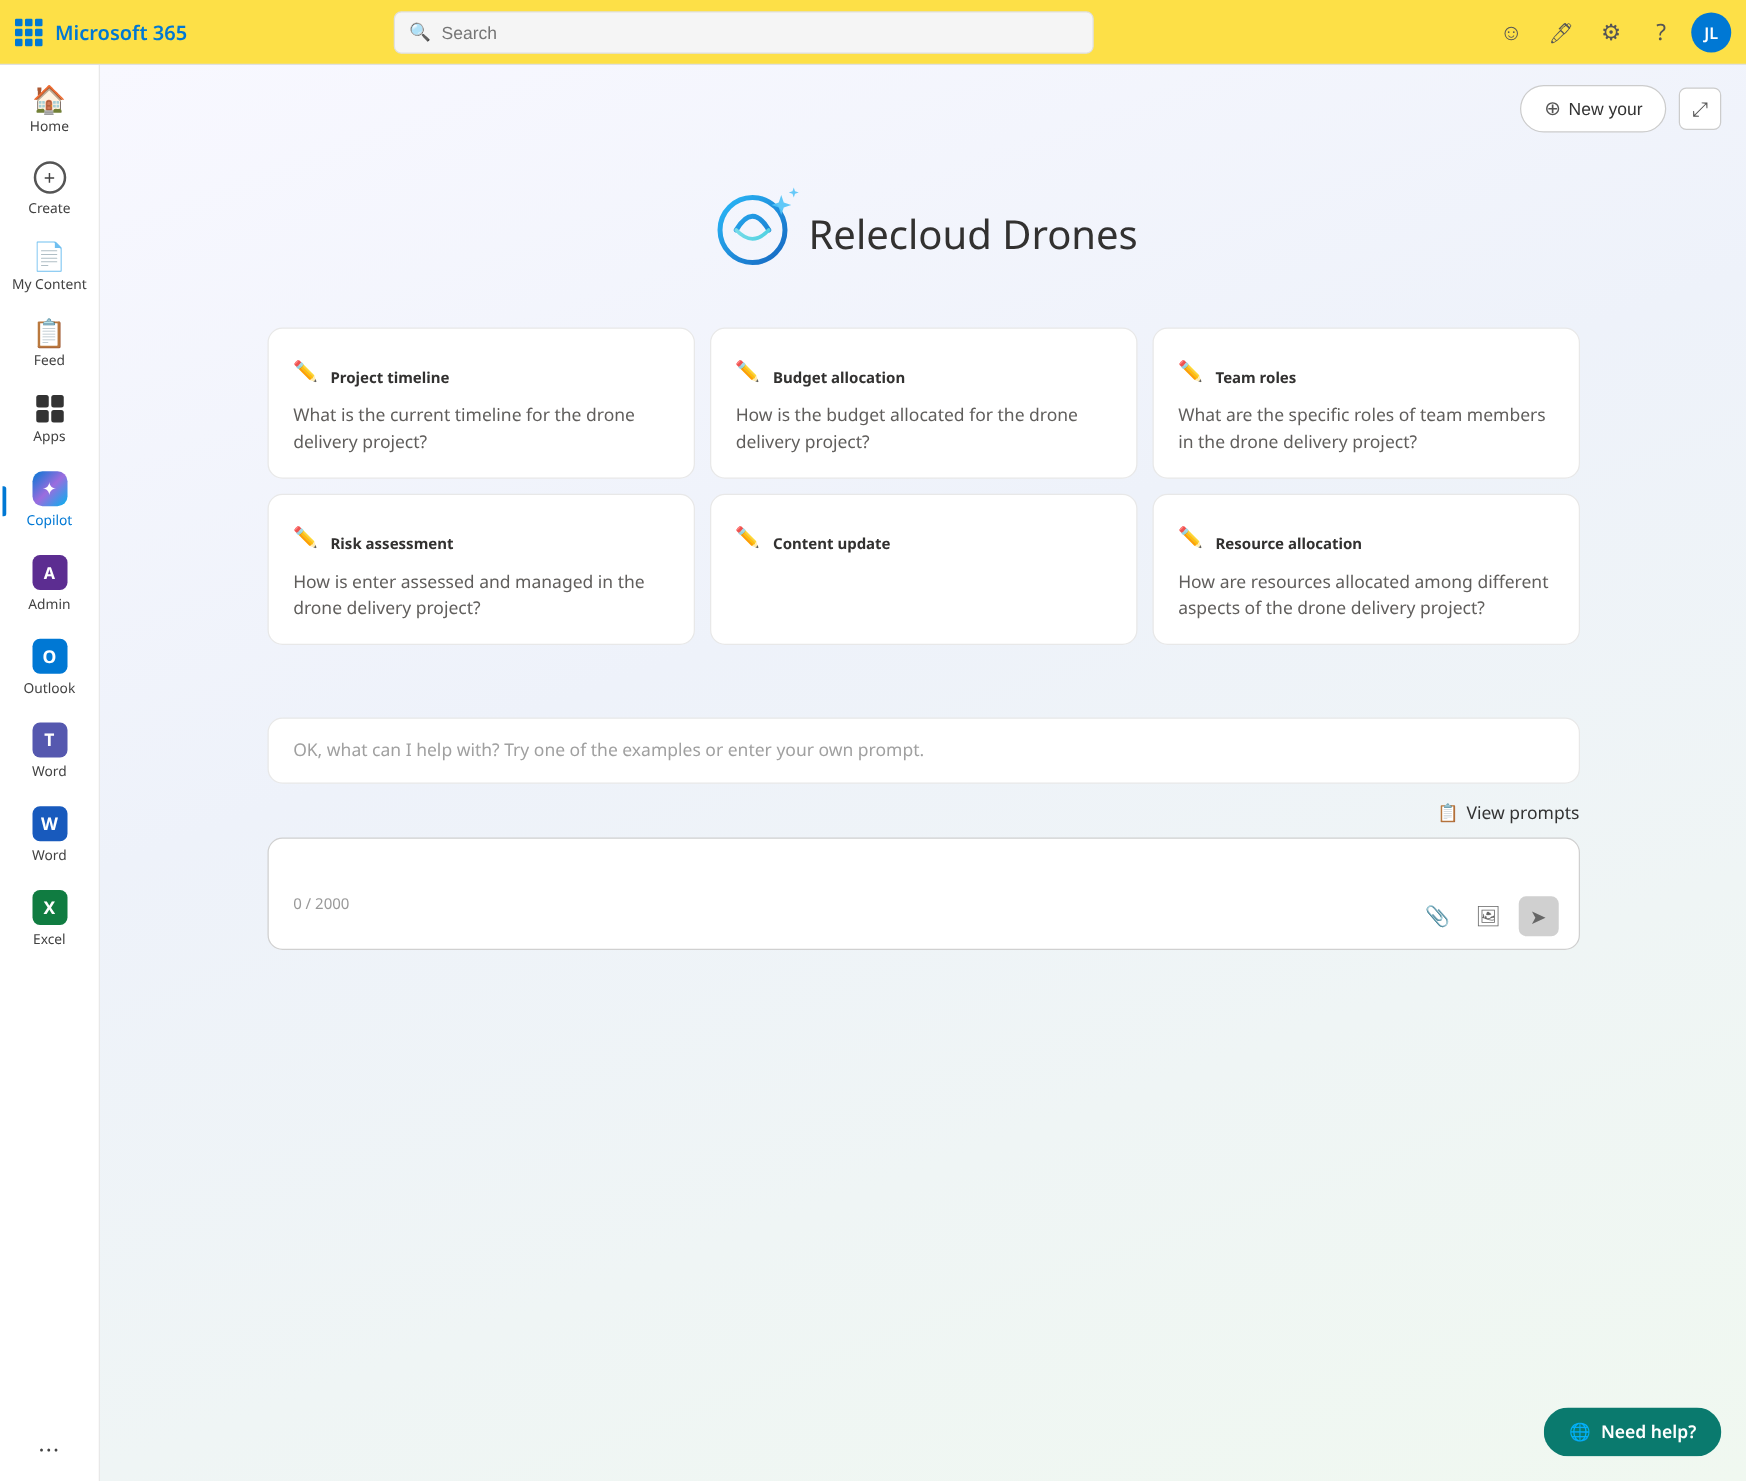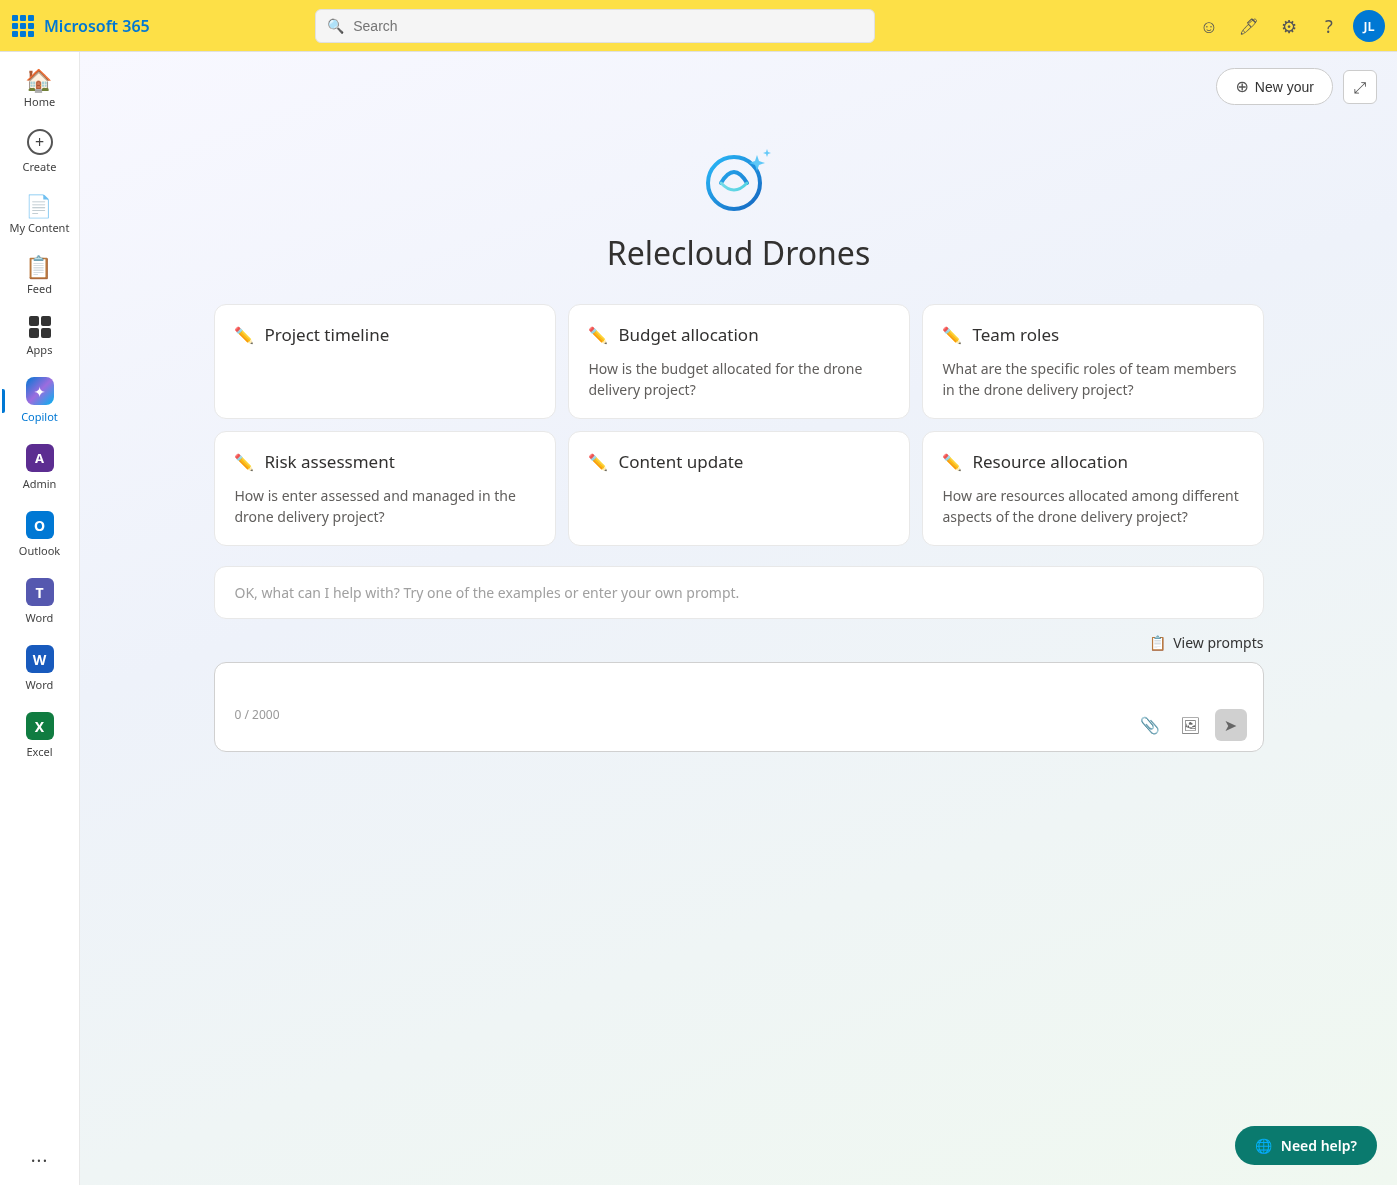--- a/index.html
+++ b/index.html
@@ -61,42 +61,43 @@
     .new-chat-btn {
       display: flex; align-items: center; gap: 6px; padding: 8px 18px;
       border: 1px solid #ccc; border-radius: 20px; background: #fff;
       cursor: pointer; font-size: 14px; color: #333; font-weight: 500;
     }
     .expand-btn { width: 34px; height: 34px; border: 1px solid #ccc; border-radius: 6px; background: #fff; display: flex; align-items: center; justify-content: center; cursor: pointer; font-size: 16px; color: #555; }
 
     
     .copilot-main { flex: 1; display: flex; flex-direction: column; align-items: center; overflow-y: auto; padding: 0 20px 20px; }
 
-    .copilot-logo-area { display: flex; flex-direction: column; align-items: center; padding: 20px 0 30px; }
+    .copilot-logo-area { display: flex; flex-direction: row; align-items: center; padding: 20px 0 30px; }
     .copilot-logo-icon { position: relative; width: 80px; height: 80px; margin-bottom: 10px; }
     .copilot-logo-icon svg { width: 80px; height: 80px; }
     .copilot-title { font-size: 32px; font-weight: 400; color: #323130; }
 
     
     .cards-grid { display: grid; grid-template-columns: repeat(3, 1fr); gap: 12px; width: 100%; max-width: 1050px; margin-bottom: 20px; }
     .card {
       background: #fff; border: 1px solid #e8e8e8; border-radius: 12px;
       padding: 18px 20px; cursor: pointer; transition: box-shadow 0.15s;
     }
     .card-header { display: flex; align-items: center; gap: 10px; margin-bottom: 12px; }
     .card-icon { color: #7b68ee; font-size: 16px; }
-    .card-title { font-size: 17px; font-weight: 400; color: #323130; }
+    .card-title { font-size: 12px; font-weight: 700; color: #323130; margin-top: 12px; }
     .card-body { font-size: 14px; color: #605e5c; line-height: 1.5; }
 
     
     .prompt-area { width: 100%; max-width: 1050px; }
     .quick-prompt {
       background: #fff; border: 1px solid #e8e8e8; border-radius: 12px;
       padding: 16px 20px; font-size: 14px; color: #a0a0a0; margin-bottom: 14px;
       cursor: text;
+      margin-top: 38px;
     }
     .view-prompts { display: flex; justify-content: flex-end; align-items: center; gap: 6px; font-size: 14px; color: #333; cursor: pointer; margin-bottom: 10px; }
 
     .input-box {
       background: #fff; border: 1px solid #d0d0d0; border-radius: 12px;
       min-height: 90px; padding: 16px 20px; position: relative;
     }
     .input-box-counter { font-size: 12px; color: #999; position: absolute; bottom: 28px; left: 20px; }
     .input-box-actions { position: absolute; bottom: 10px; right: 16px; display: flex; gap: 8px; align-items: center; }
     .input-action-btn { width: 32px; height: 32px; border-radius: 6px; display: flex; align-items: center; justify-content: center; cursor: pointer; color: #666; font-size: 16px; border: none; background: transparent; }
@@ -243,20 +244,21 @@
         <h1 class="copilot-title">Relecloud Drones</h1>
       </div>
 
       <div class="cards-grid">
 
         <div class="card">
           <div class="card-header">
             <span class="card-icon">✏️</span>
             <span class="card-title">Project timeline</span>
           </div>
+          <p class="card-body">What is the current timeline for the drone delivery project?</p>
         </div>
         <div class="card">
           <div class="card-header">
             <span class="card-icon">✏️</span>
             <span class="card-title">Budget allocation</span>
           </div>
           <p class="card-body">How is the budget allocated for the drone delivery project?</p>
         </div>
         <div class="card">
           <div class="card-header">

